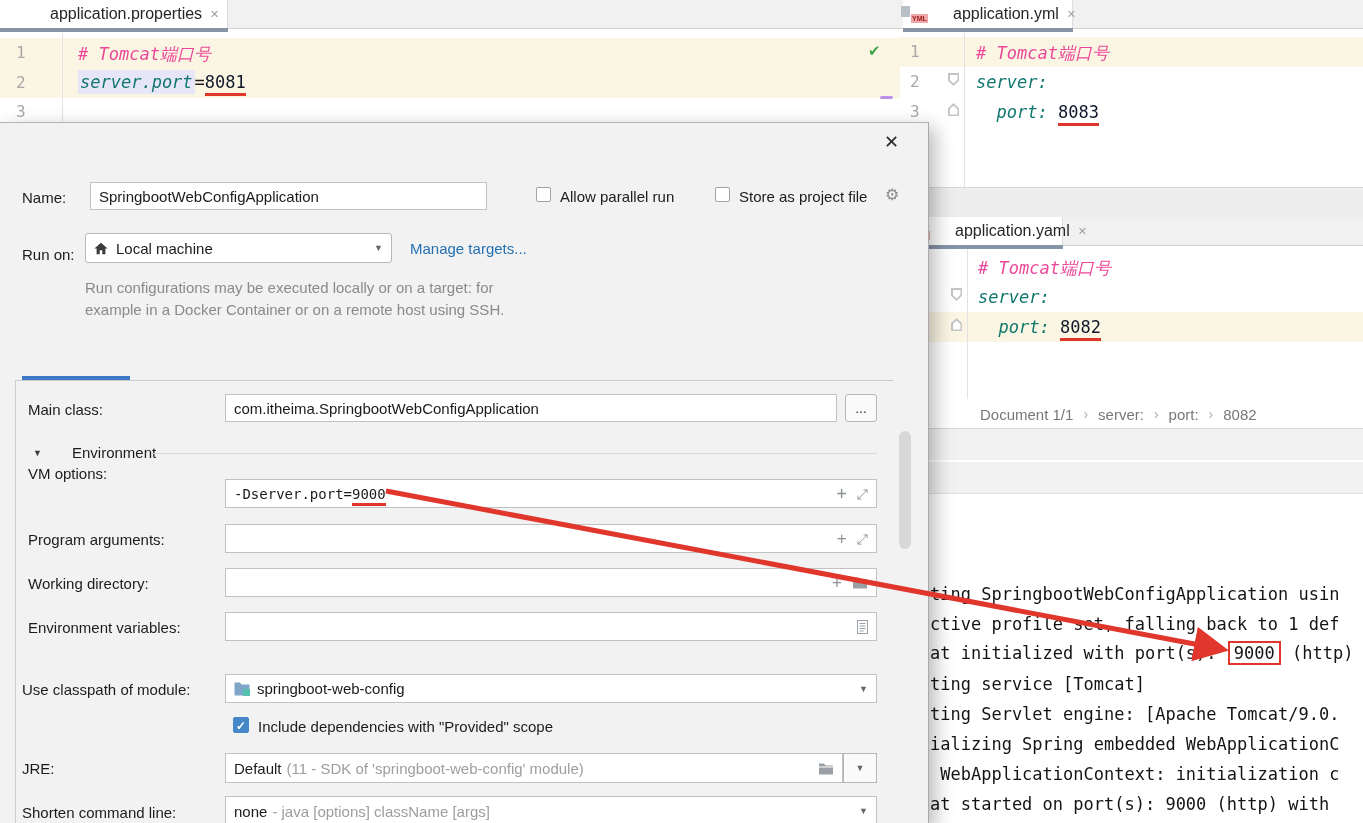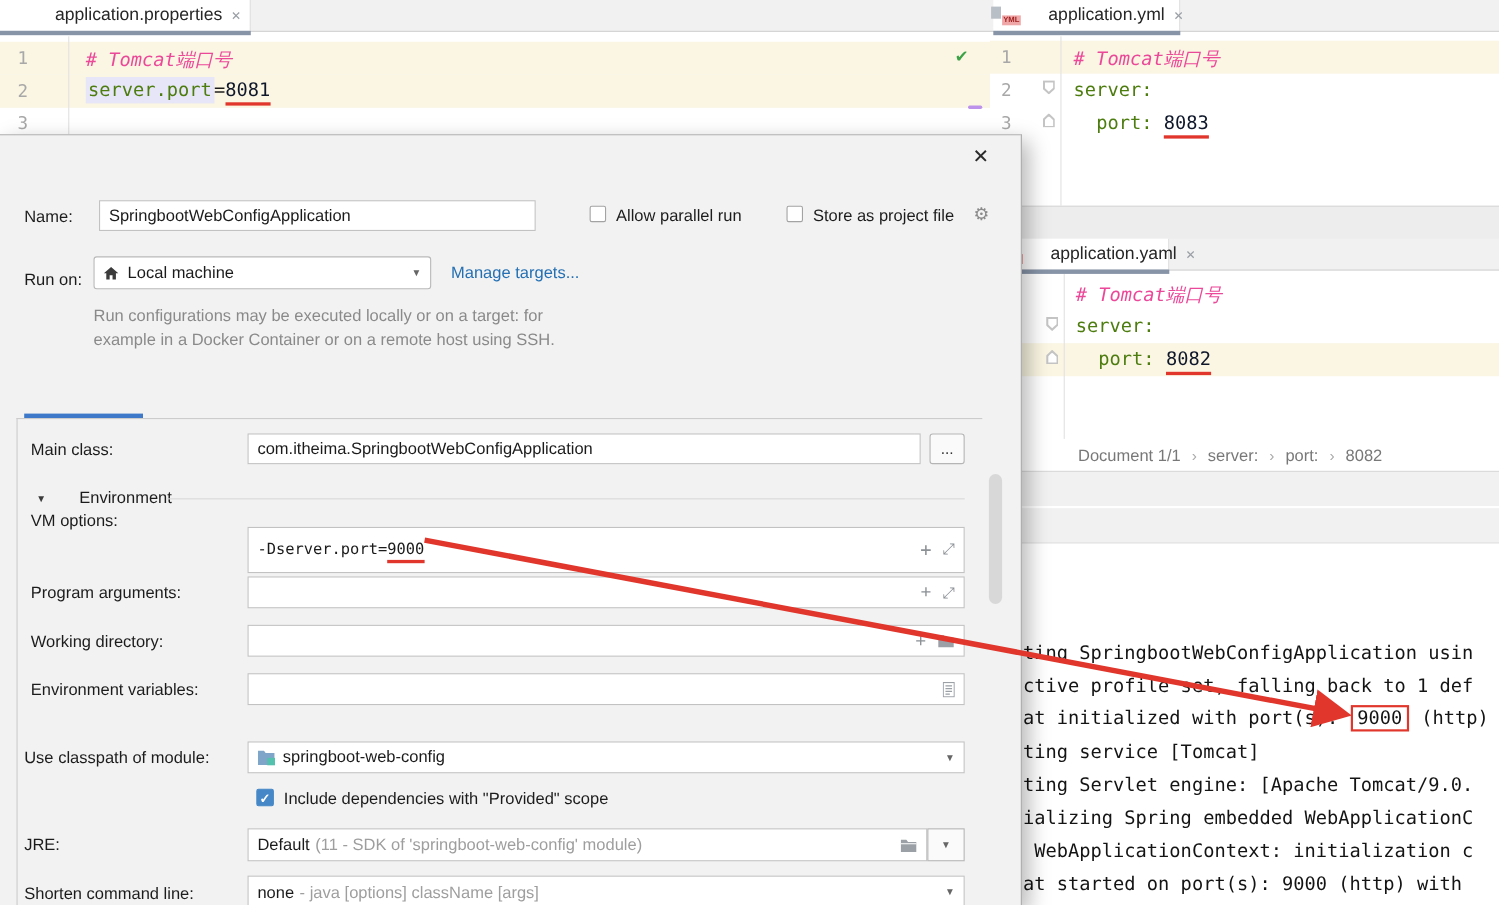--- a/index.html
+++ b/index.html
@@ -16,21 +16,21 @@
   .tab{position:absolute;top:0;height:28px;background:#fff;display:flex;align-items:center;gap:6px;padding:0 8px;box-sizing:border-box;border-right:1px solid #DDD;}
   .tab-label{font-size:16px;color:#262626;white-space:nowrap;margin-left:36px;}
   .tab-close{color:#9AA0A6;font-size:11px;margin-left:2px;cursor:pointer;}
   .tab-underline{position:absolute;height:4px;background:#8794A8;z-index:2;}
   .code-row{position:absolute;left:0;right:0;height:30px;}
   .cream{background:#FBF6E3;}
   .gutter-border{position:absolute;width:1px;background:#E2E2E2;}
   .lnum{position:absolute;font-family:"DejaVu Sans Mono",monospace;font-size:16px;color:#A8A8A8;}
   .code{position:absolute;font-family:"DejaVu Sans Mono",monospace;font-size:17px;color:#1b1b1b;white-space:pre;}
   .comment{color:#ec4899;font-style:italic;}
-  .kw{color:#4d7c0f;}
+  .kw{color:#0f766e;font-style:italic;}
   .num{color:#0f172a;margin-top:15px;}
   .red-ul{border-bottom:3px solid #E0362C;padding-bottom:1px;}
   .key-hl{background:#E7E6F8;padding:2px 2px;}
   .fold{position:absolute;width:11px;height:13px;background:#C4C4C4;}
   .fold.down{clip-path:polygon(0 0,100% 0,100% 60%,50% 100%,0 60%);}
   .fold.down::after{content:"";position:absolute;left:1.5px;top:1.5px;right:1.5px;bottom:2.5px;background:#fff;clip-path:polygon(0 0,100% 0,100% 58%,50% 100%,0 58%);}
   .fold.up{clip-path:polygon(50% 0,100% 40%,100% 100%,0 100%,0 40%);}
   .fold.up::after{content:"";position:absolute;left:1.5px;top:2.5px;right:1.5px;bottom:1.5px;background:#fff;clip-path:polygon(50% 0,100% 42%,100% 100%,0 100%,0 42%);}
   .yml-icon{position:relative;width:18px;height:17px;display:inline-block;}
   .yml-icon .file{position:absolute;right:1px;top:0;width:9px;height:11px;background:#B9BFC6;}
@@ -208,21 +208,21 @@
     <div class="field" style="left:225px;top:271px;width:612px;height:28px;">
         <span>com.itheima.SpringbootWebConfigApplication</span>
       </div>
     <div class="btn" style="left:845px;top:271px;width:32px;height:28px;border-radius:3px;">...</div>
 
     <span class="abs" style="left:33px;top:325px;font-size:9px;color:#3B3B3B;">▼</span>
     <span class="dlg-label" style="left:72px;top:321px;">Environment</span>
     <div class="hrule" style="left:152px;top:330px;width:725px;"></div>
 
     <span class="dlg-label" style="left:28px;top:342px;">VM options:</span>
-    <div class="field mono" style="left:225px;top:356px;width:652px;height:42px;font-size:14px;">
+    <div class="field mono" style="left:225px;top:356px;width:652px;height:29px;font-size:14px;">
       <span style="white-space:pre;"><span>-Dserver.port=</span><span class="red-ul">9000</span></span>
       <span class="field-icons">
           <span class="plus-ic">+</span>
           <span class="expand-ic">⤢</span>
         </span>
     </div>
 
     <span class="dlg-label" style="left:28px;top:408px;">Program arguments:</span>
     <div class="field" style="left:225px;top:401px;width:652px;height:29px;">
       <span class="field-icons">

